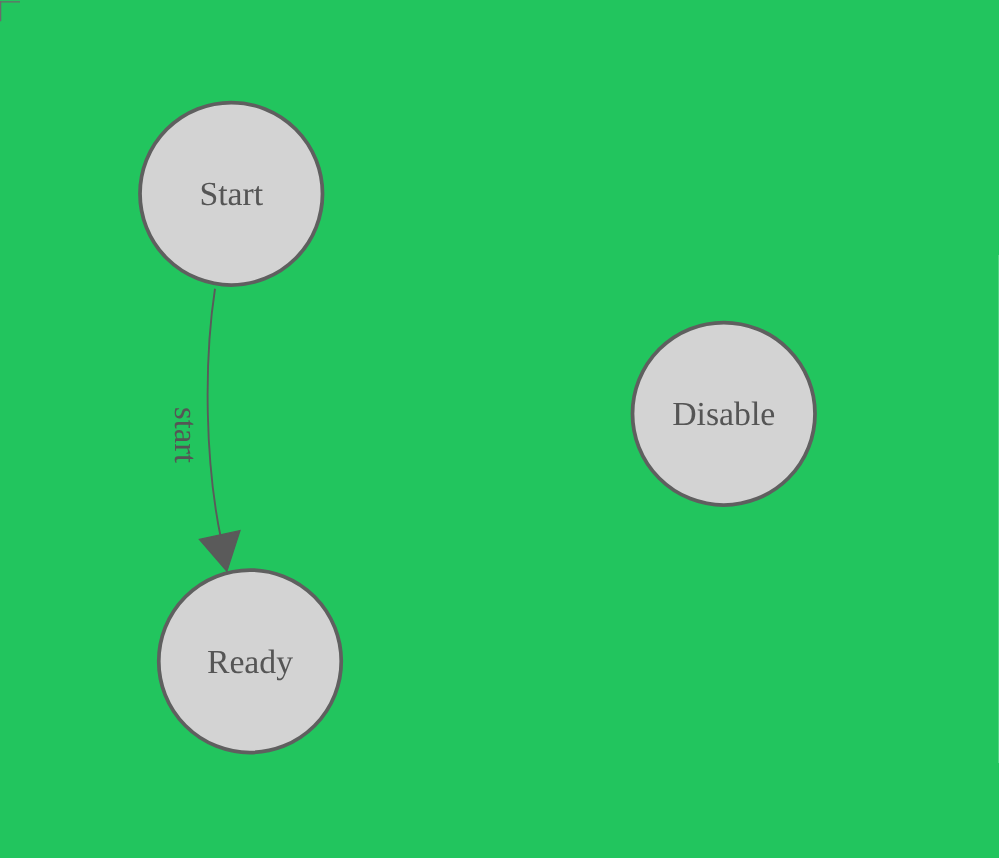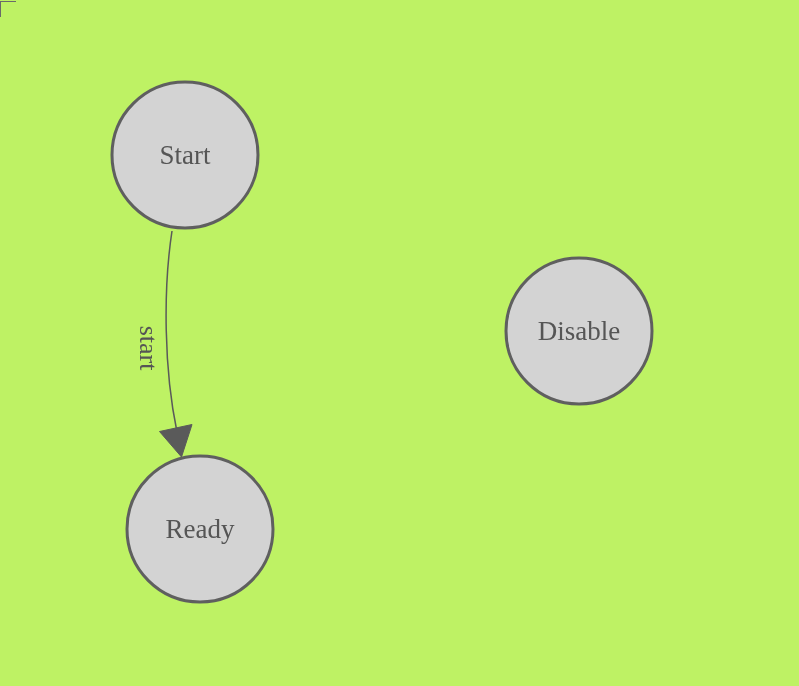--- a/index.html
+++ b/index.html
@@ -13,21 +13,21 @@
     overflow: hidden;
     position: relative;
     font-family: "Liberation Serif", "DejaVu Serif", serif;
   }
   .canvas {
     position: absolute;
     left: 0;
     top: 0;
     width: 799px;
     height: 686px;
-    background: #bef264;
+    background: #22c55e;
   }
   .corner-mark {
     position: absolute;
     left: 0;
     top: 1px;
     width: 15px;
     height: 15px;
     border-top: 1px solid var(--corner-color, #6a6a6a);
     border-left: 1px solid var(--corner-color, #6a6a6a);
     pointer-events: none;

